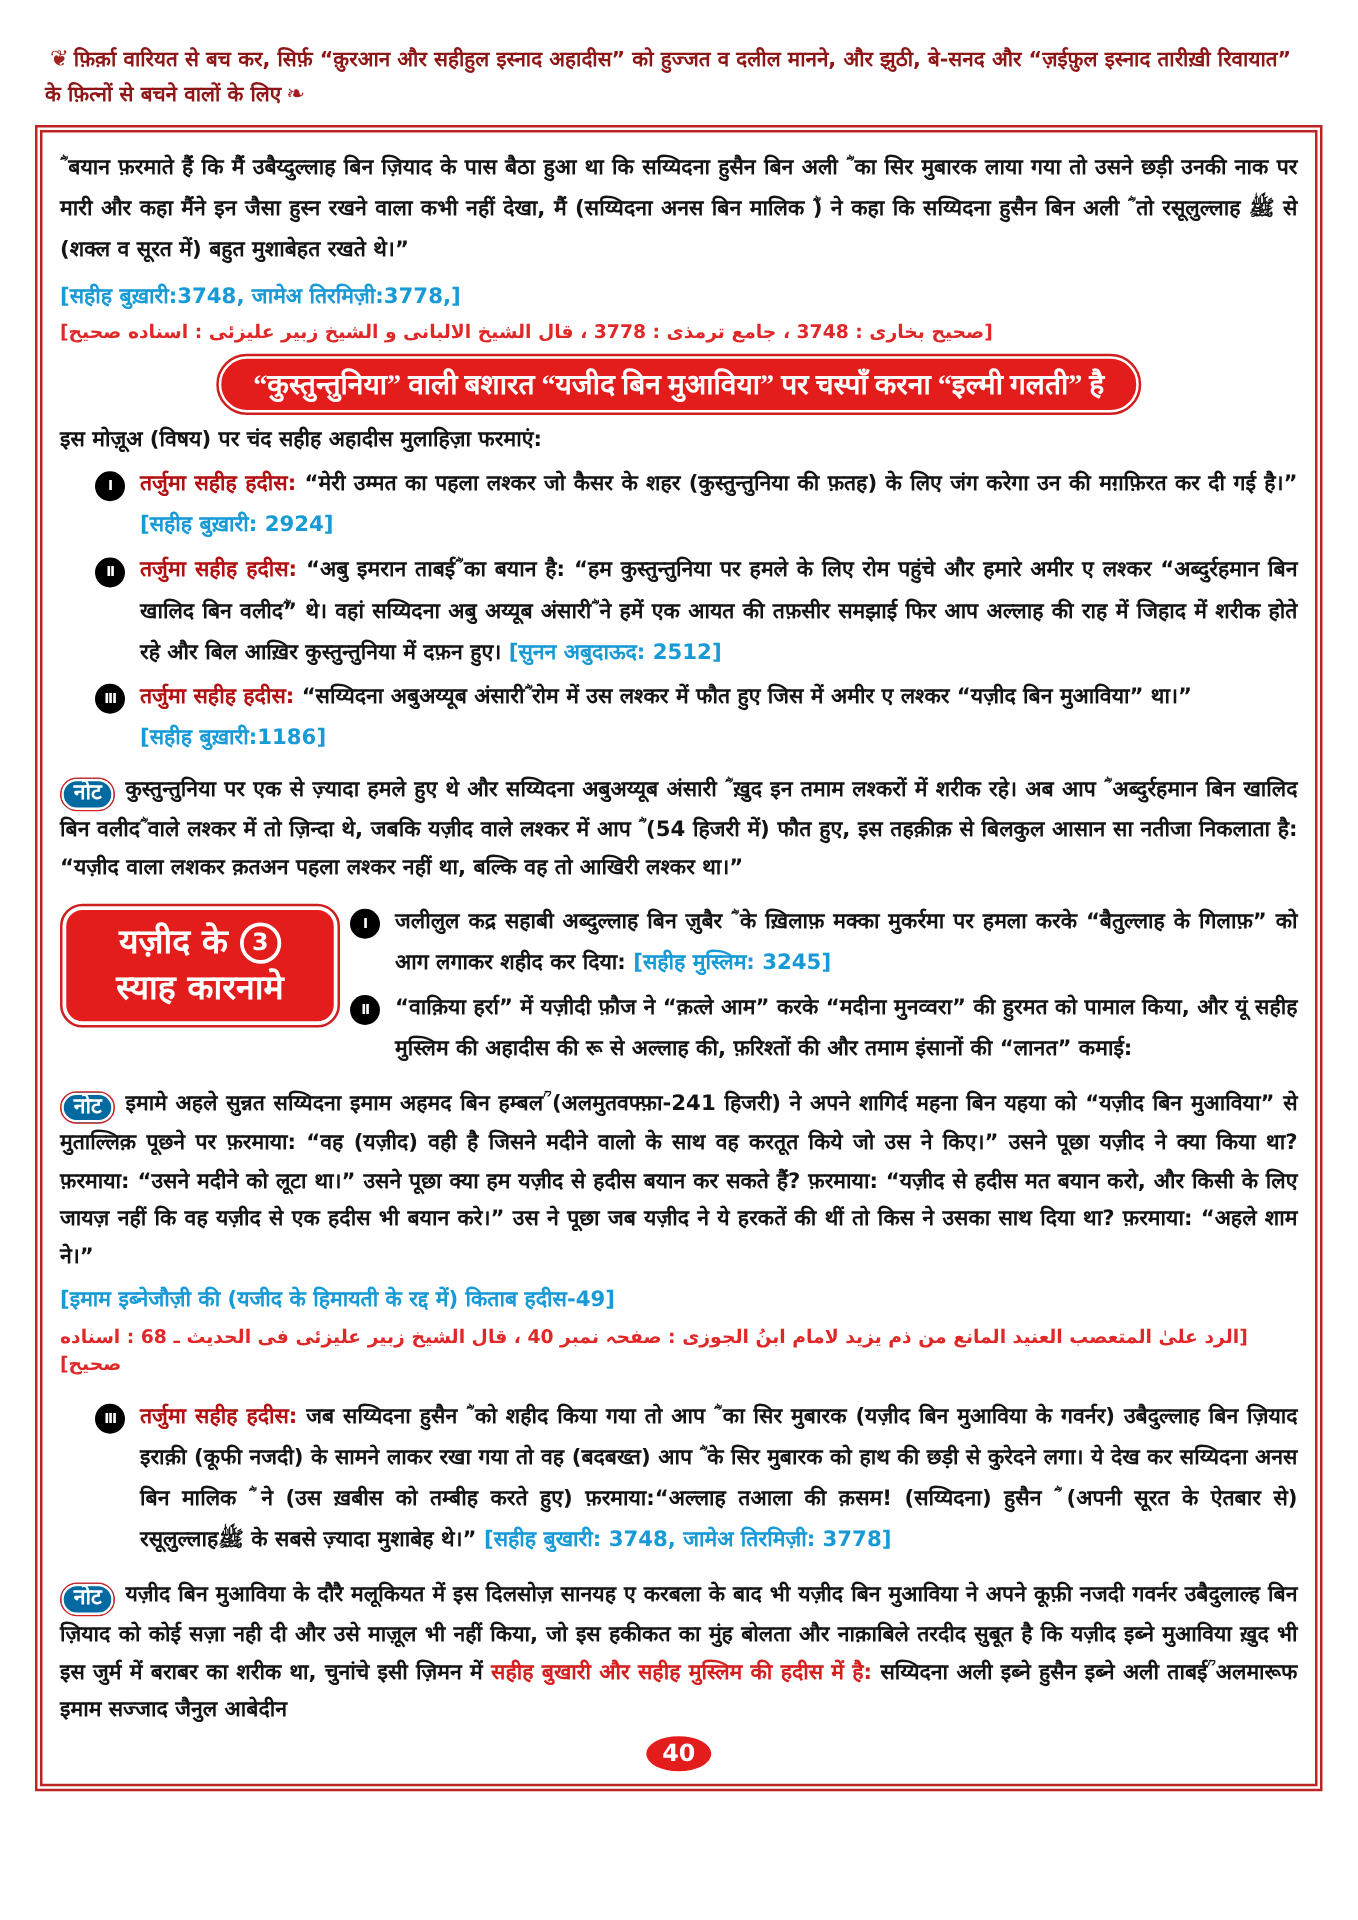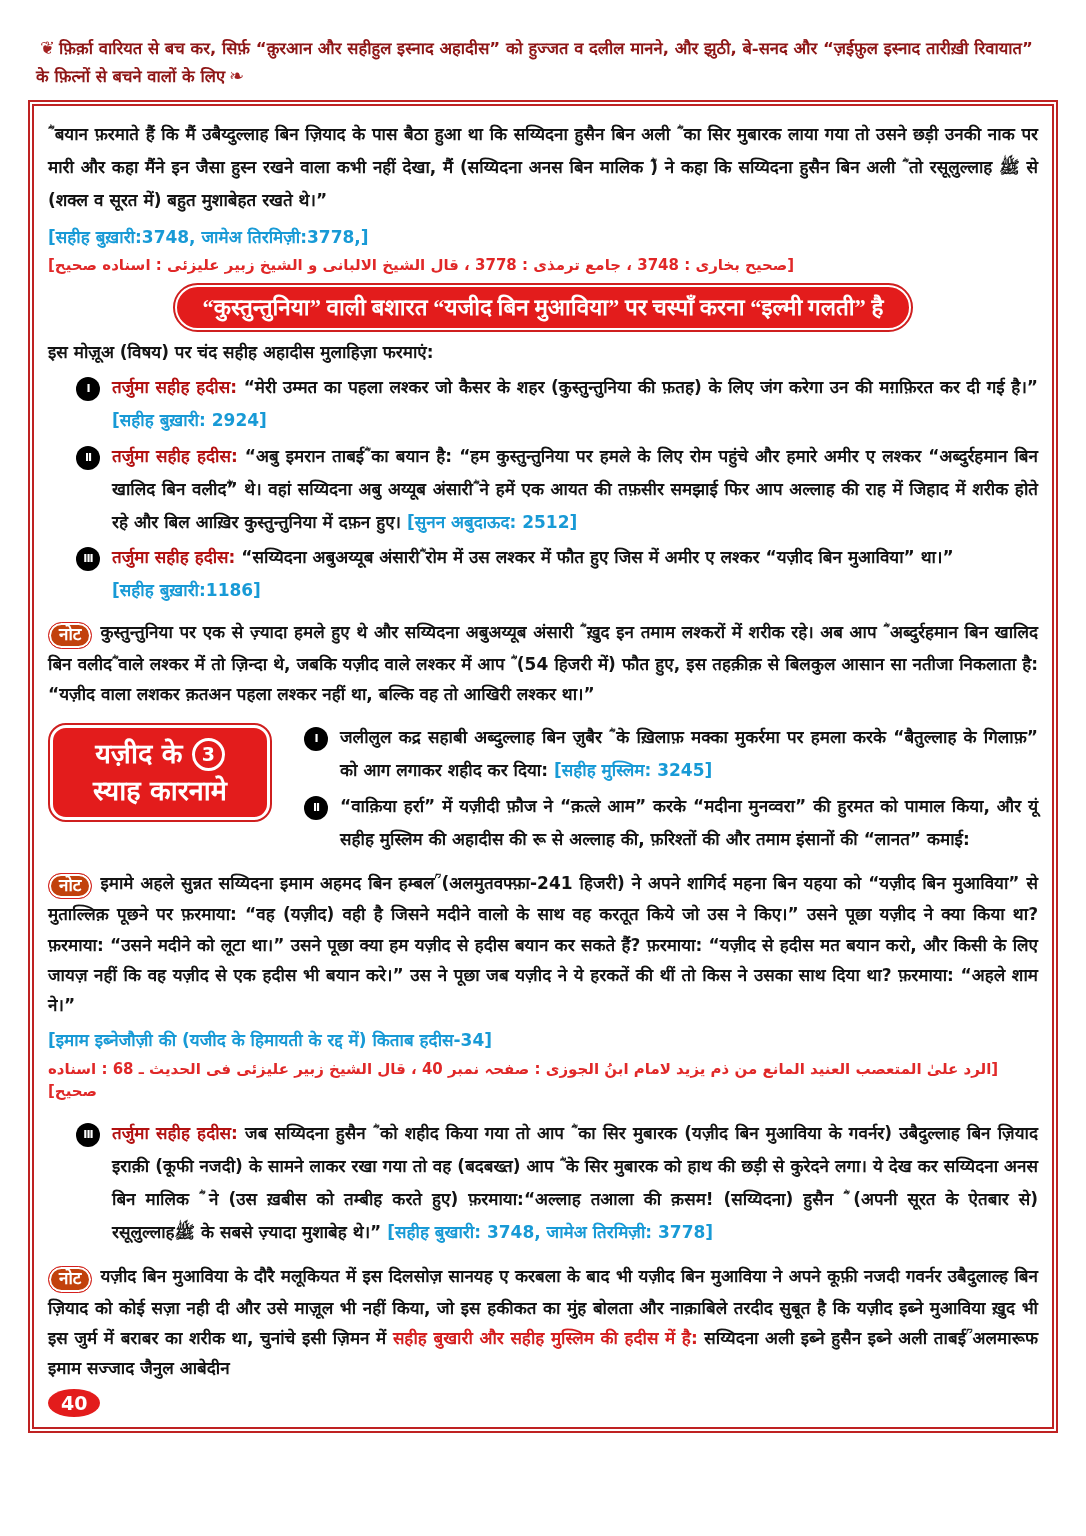--- a/index.html
+++ b/index.html
@@ -43,42 +43,42 @@
   
   .item{display:flex;gap:12px;margin:2px 0 2px 28px;}
   .num-badge{
     flex:0 0 auto;width:24px;height:24px;border-radius:50%;background:#000;
     color:#fff;font-size:11px;font-weight:bold;text-align:center;line-height:24px;
     margin-top:6px;letter-spacing:-1px;
   }
   .item-body{flex:1;}
   
   .note-badge{
-    display:inline-block;background:#c2410c;color:#fff;font-weight:bold;
+    display:inline-block;background:#0369a1;color:#fff;font-weight:bold;
     font-size:17px;line-height:1.15;padding:2px 10px 3px;border-radius:14px;
     box-shadow:inset 0 0 0 2px #fff;border:1.5px solid #d61f1f;margin-right:8px;
     vertical-align:-2px;
   }
   
-  .yazid-row{display:flex;gap:32px;margin:10px 0 4px;}
+  .yazid-row{display:flex;gap:8px;margin:10px 0 4px;}
   .yazid-box{
     flex:0 0 auto;width:206px;align-self:flex-start;background:#e31c1c;
     color:#fff;font-weight:bold;font-size:27px;text-align:center;line-height:1.35;
     border:3px solid #fff;outline:2px solid #cf1f1f;border-radius:16px;
     padding:8px 4px;margin:6px 2px 0 2px;
   }
   .circle-num{
     display:inline-block;width:27px;height:27px;border:3px solid #fff;
     border-radius:50%;line-height:27px;font-size:19px;vertical-align:2px;
   }
   .yazid-items{flex:1;}
   .yazid-items .item{margin-left:0;}
   .ref-center{display:block;text-align:center;}
   
-  .page-badge-wrap{text-align:left;margin:6px 0 0;}
+  .page-badge-wrap{text-align:center;margin:6px 0 0;}
   .page-badge{
     display:inline-block;background:#e31c1c;color:#fff;font-weight:bold;
     font-size:19px;padding:3px 13px;border-radius:50%;
   }
 </style>
 </head>
 <body>
 
 <div class="page">
 
@@ -144,21 +144,21 @@
           <div class="item-body para" style="margin:0;">
             <span>“वाक़िया हर्रा” में यज़ीदी फ़ौज ने “क़त्ले आम” करके “मदीना मुनव्वरा” की हुरमत को पामाल किया, और यूं सहीह मुस्लिम की अहादीस की रू से अल्लाह की, फ़रिश्तों की और तमाम इंसानों की “लानत” कमाई: </span>
           </div>
         </div>
       </div>
     </div>
 
     <p class="para tight" style="margin-top:10px;">
       <span class="note-badge">नोट</span><span>इमामे अहले सुन्नत सय्यिदना इमाम अहमद बिन हम्बलؒ (अलमुतवफ्फ़ा-241 हिजरी) ने अपने शागिर्द महना बिन यहया को “यज़ीद बिन मुआविया” से मुताल्लिक़ पूछने पर फ़रमाया: “वह (यज़ीद) वही है जिसने मदीने वालो के साथ वह करतूत किये जो उस ने किए।” उसने पूछा यज़ीद ने क्या किया था? फ़रमाया: “उसने मदीने को लूटा था।” उसने पूछा क्या हम यज़ीद से हदीस बयान कर सकते हैं? फ़रमाया: “यज़ीद से हदीस मत बयान करो, और किसी के लिए जायज़ नहीं कि वह यज़ीद से एक हदीस भी बयान करे।” उस ने पूछा जब यज़ीद ने ये हरकतें की थीं तो किस ने उसका साथ दिया था? फ़रमाया: “अहले शाम ने।”</span>
     </p>
-    <p class="para blue" style="margin:0;">[इमाम इब्नेजौज़ी की (यजीद के हिमायती के रद्द में) किताब  हदीस-34]</p>
+    <p class="para blue" style="margin:0;">[इमाम इब्नेजौज़ी की (यजीद के हिमायती के रद्द में) किताब  हदीस-49]</p>
     <p class="arabic-ref">[الرد علىٰ المتعصب العنيد المانع من ذم يزيد لامام ابنُ الجوزى : صفحہ نمبر 40 ، قال الشيخ زبير عليزئى فى الحديث ـ 68 : اسناده صحيح]</p>
 
     <div class="item" style="margin-top:14px;">
       <span class="num-badge">III</span>
       <div class="item-body para" style="margin:0;">
         <span class="redlabel">तर्जुमा सहीह हदीस:</span><span> जब सय्यिदना हुसैन ؓ को शहीद किया गया तो आप ؓ का सिर मुबारक (यज़ीद बिन मुआविया के गवर्नर) उबैदुल्लाह बिन ज़ियाद इराक़ी (कूफी नजदी) के सामने लाकर रखा गया तो वह (बदबख्त) आप ؓ के सिर मुबारक को हाथ की छड़ी से कुरेदने लगा। ये देख कर सय्यिदना अनस बिन मालिक ؓ ने (उस ख़बीस को तम्बीह करते हुए) फ़रमाया:“अल्लाह तआला की क़सम! (सय्यिदना) हुसैन ؓ (अपनी सूरत के ऐतबार से) रसूलुल्लाहﷺ के सबसे ज़्यादा मुशाबेह थे।” </span><span class="blue">[सहीह बुखारी: 3748, जामेअ तिरमिज़ी: 3778]</span>
       </div>
     </div>
 
     <p class="para tight" style="margin-top:12px;">

